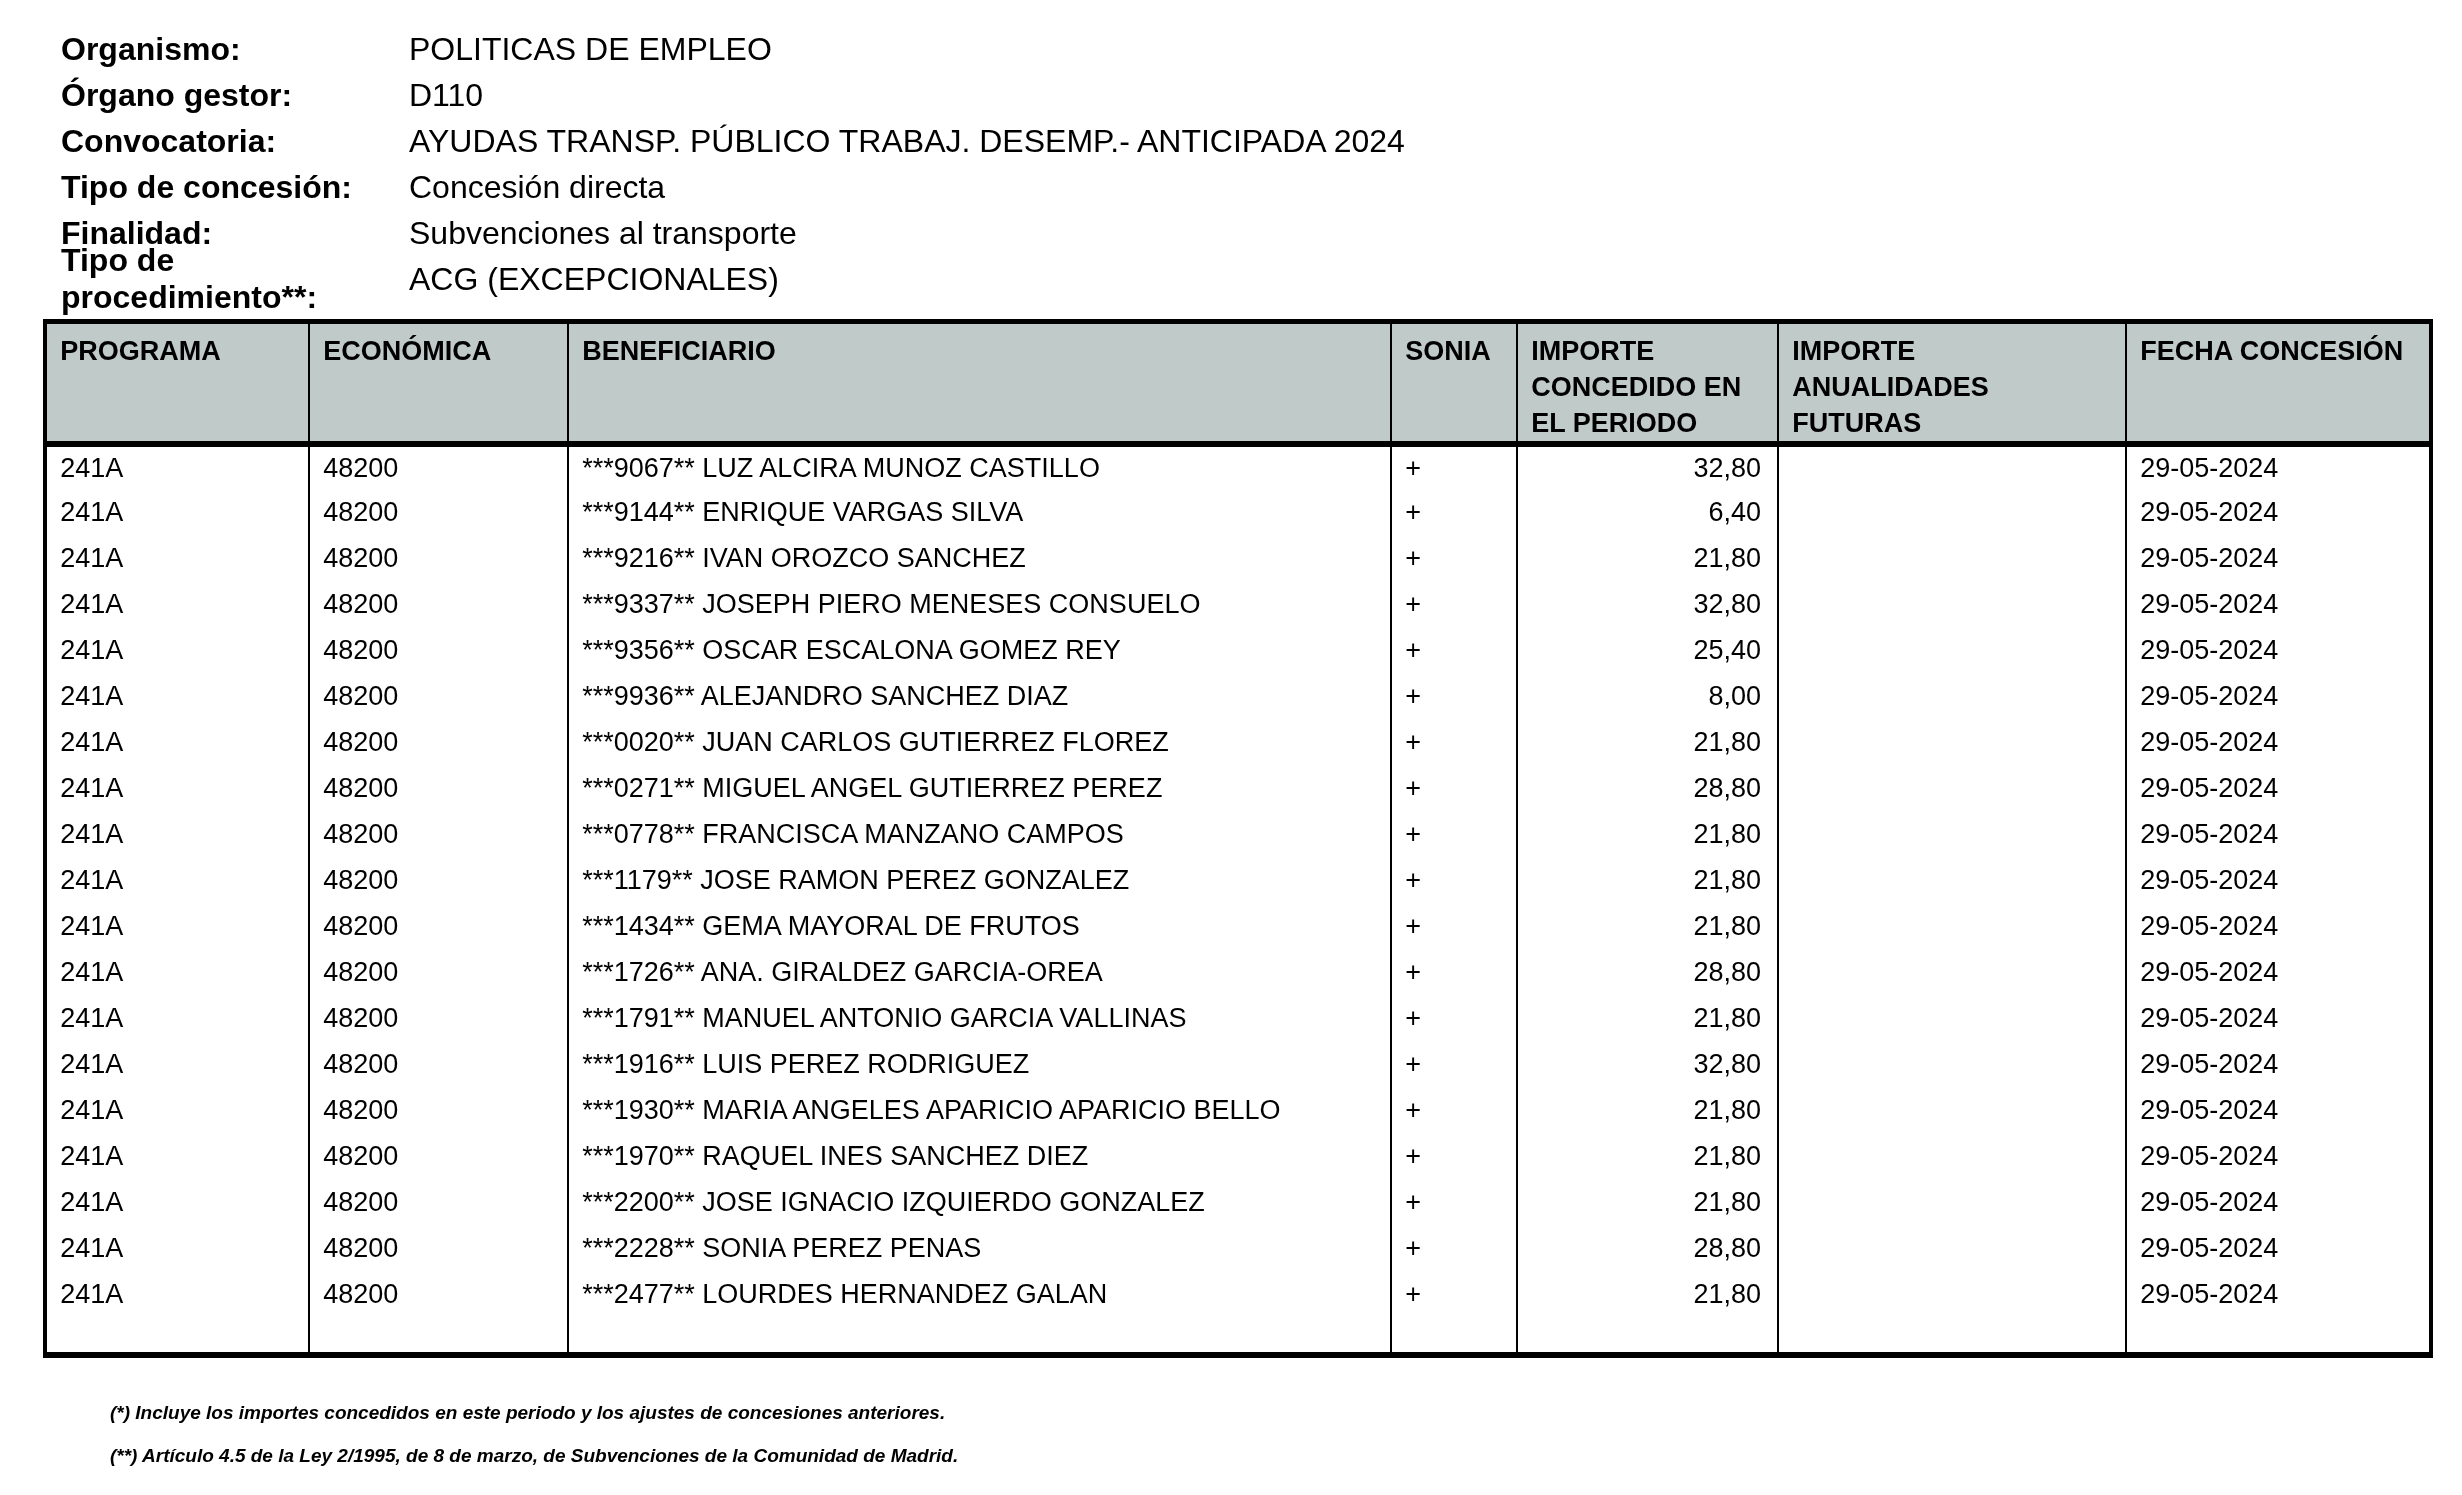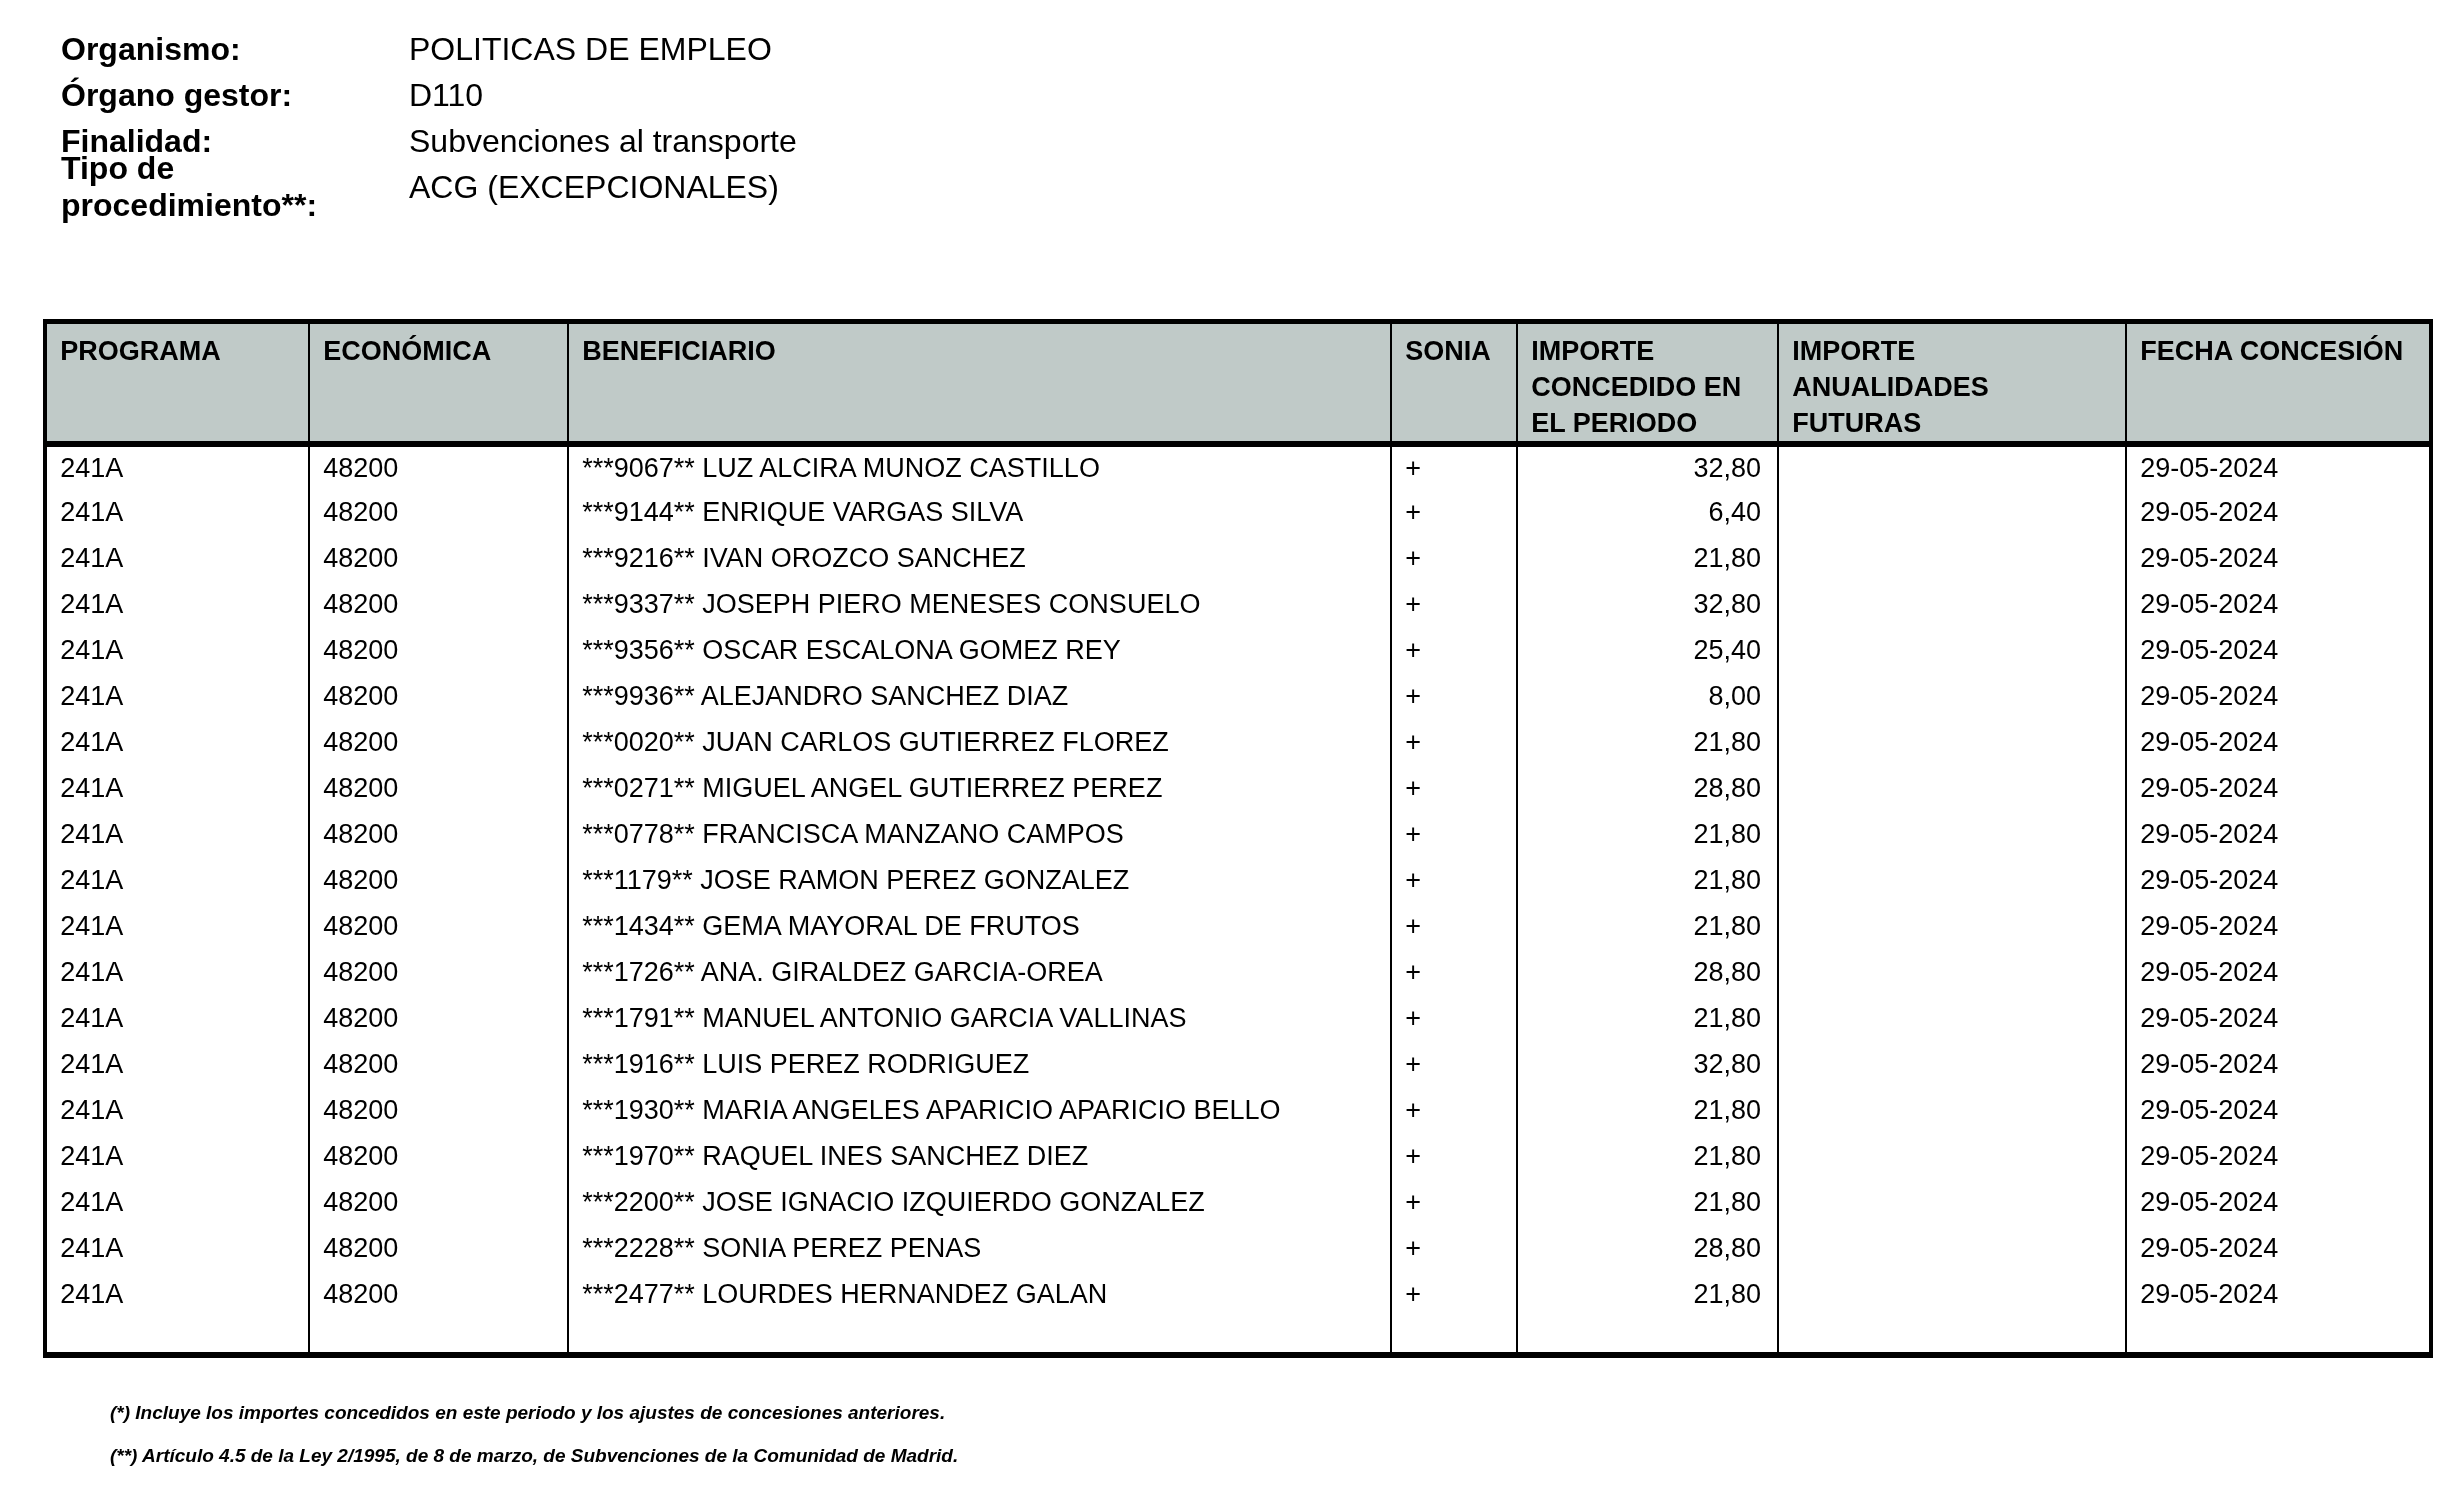--- a/index.html
+++ b/index.html
@@ -93,21 +93,29 @@
     <div class="meta-row">
       <span class="meta-label">Organismo:</span>
       <span class="meta-value">POLITICAS DE EMPLEO</span>
     </div>
 
     <div class="meta-row">
       <span class="meta-label">Órgano gestor:</span>
       <span class="meta-value">D110</span>
     </div>
 
-
+    <div class="meta-row">
+      <span class="meta-label">Convocatoria:</span>
+      <span class="meta-value">AYUDAS TRANSP. PÚBLICO TRABAJ. DESEMP.- ANTICIPADA 2024</span>
+    </div>
+
+    <div class="meta-row">
+      <span class="meta-label">Tipo de concesión:</span>
+      <span class="meta-value">Concesión directa</span>
+    </div>
 
     <div class="meta-row">
       <span class="meta-label">Finalidad:</span>
       <span class="meta-value">Subvenciones al transporte</span>
     </div>
 
     <div class="meta-row">
       <span class="meta-label">Tipo de procedimiento**:</span>
       <span class="meta-value">ACG (EXCEPCIONALES)</span>
     </div>

